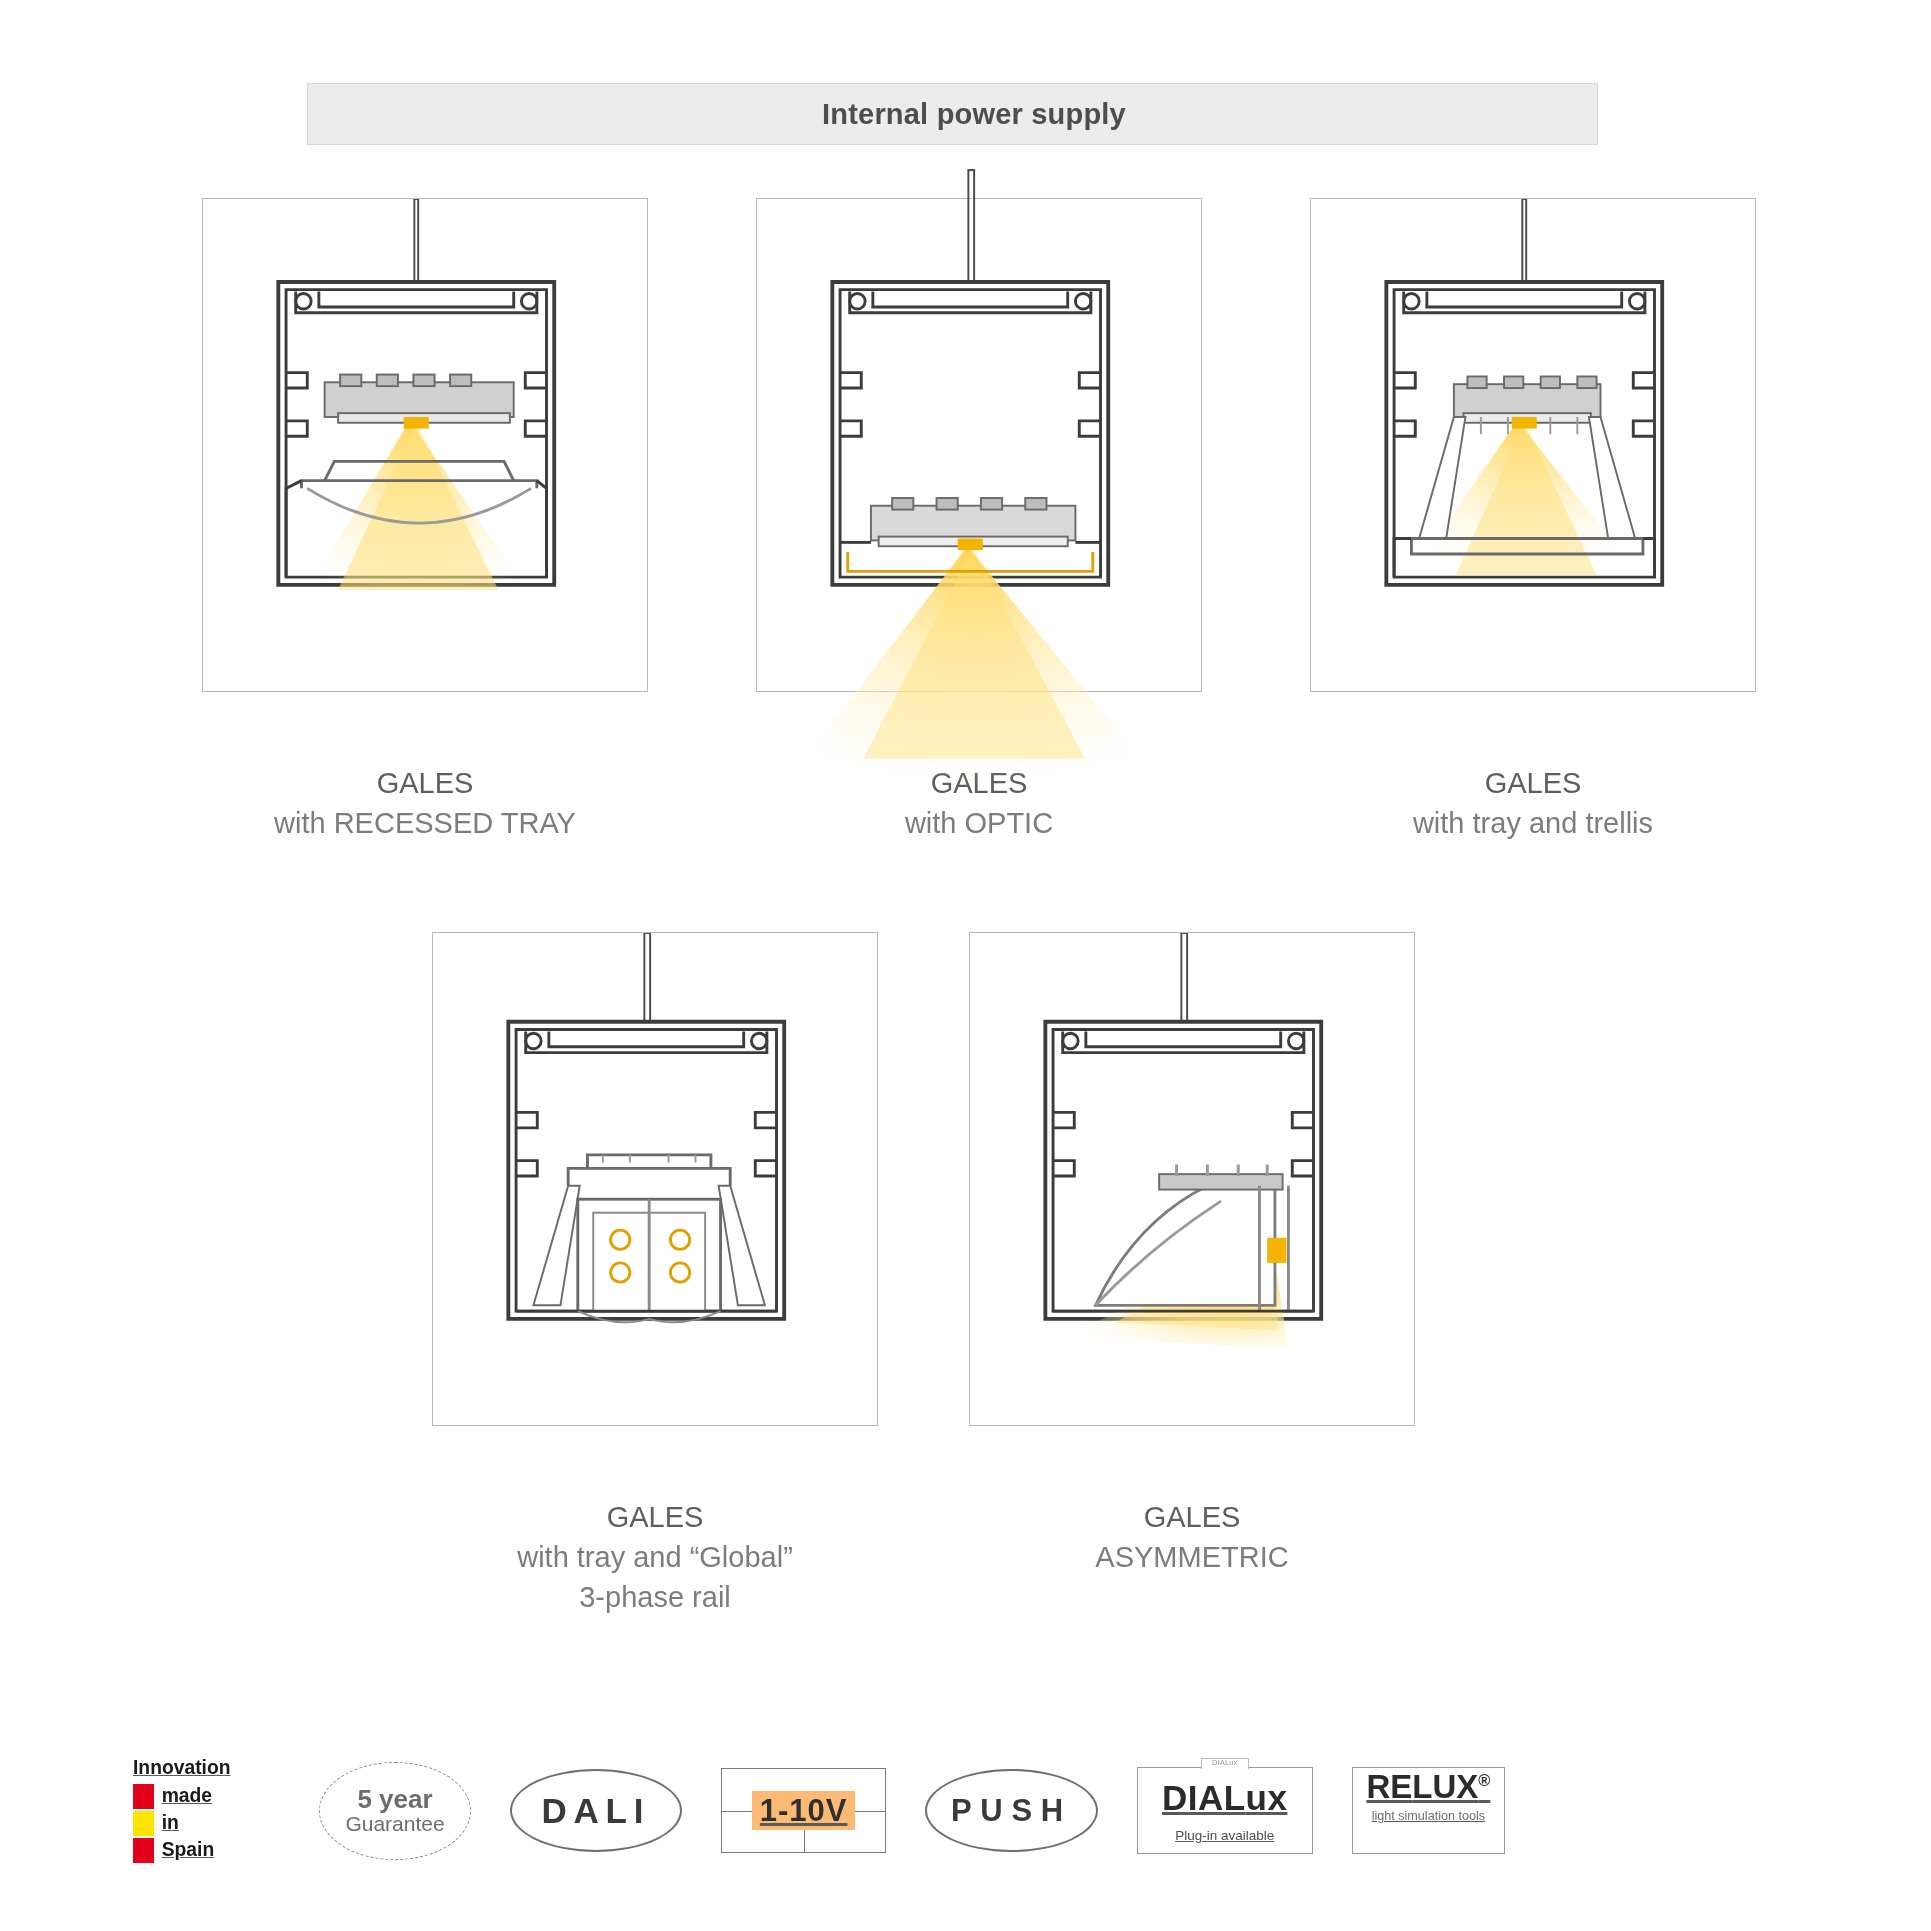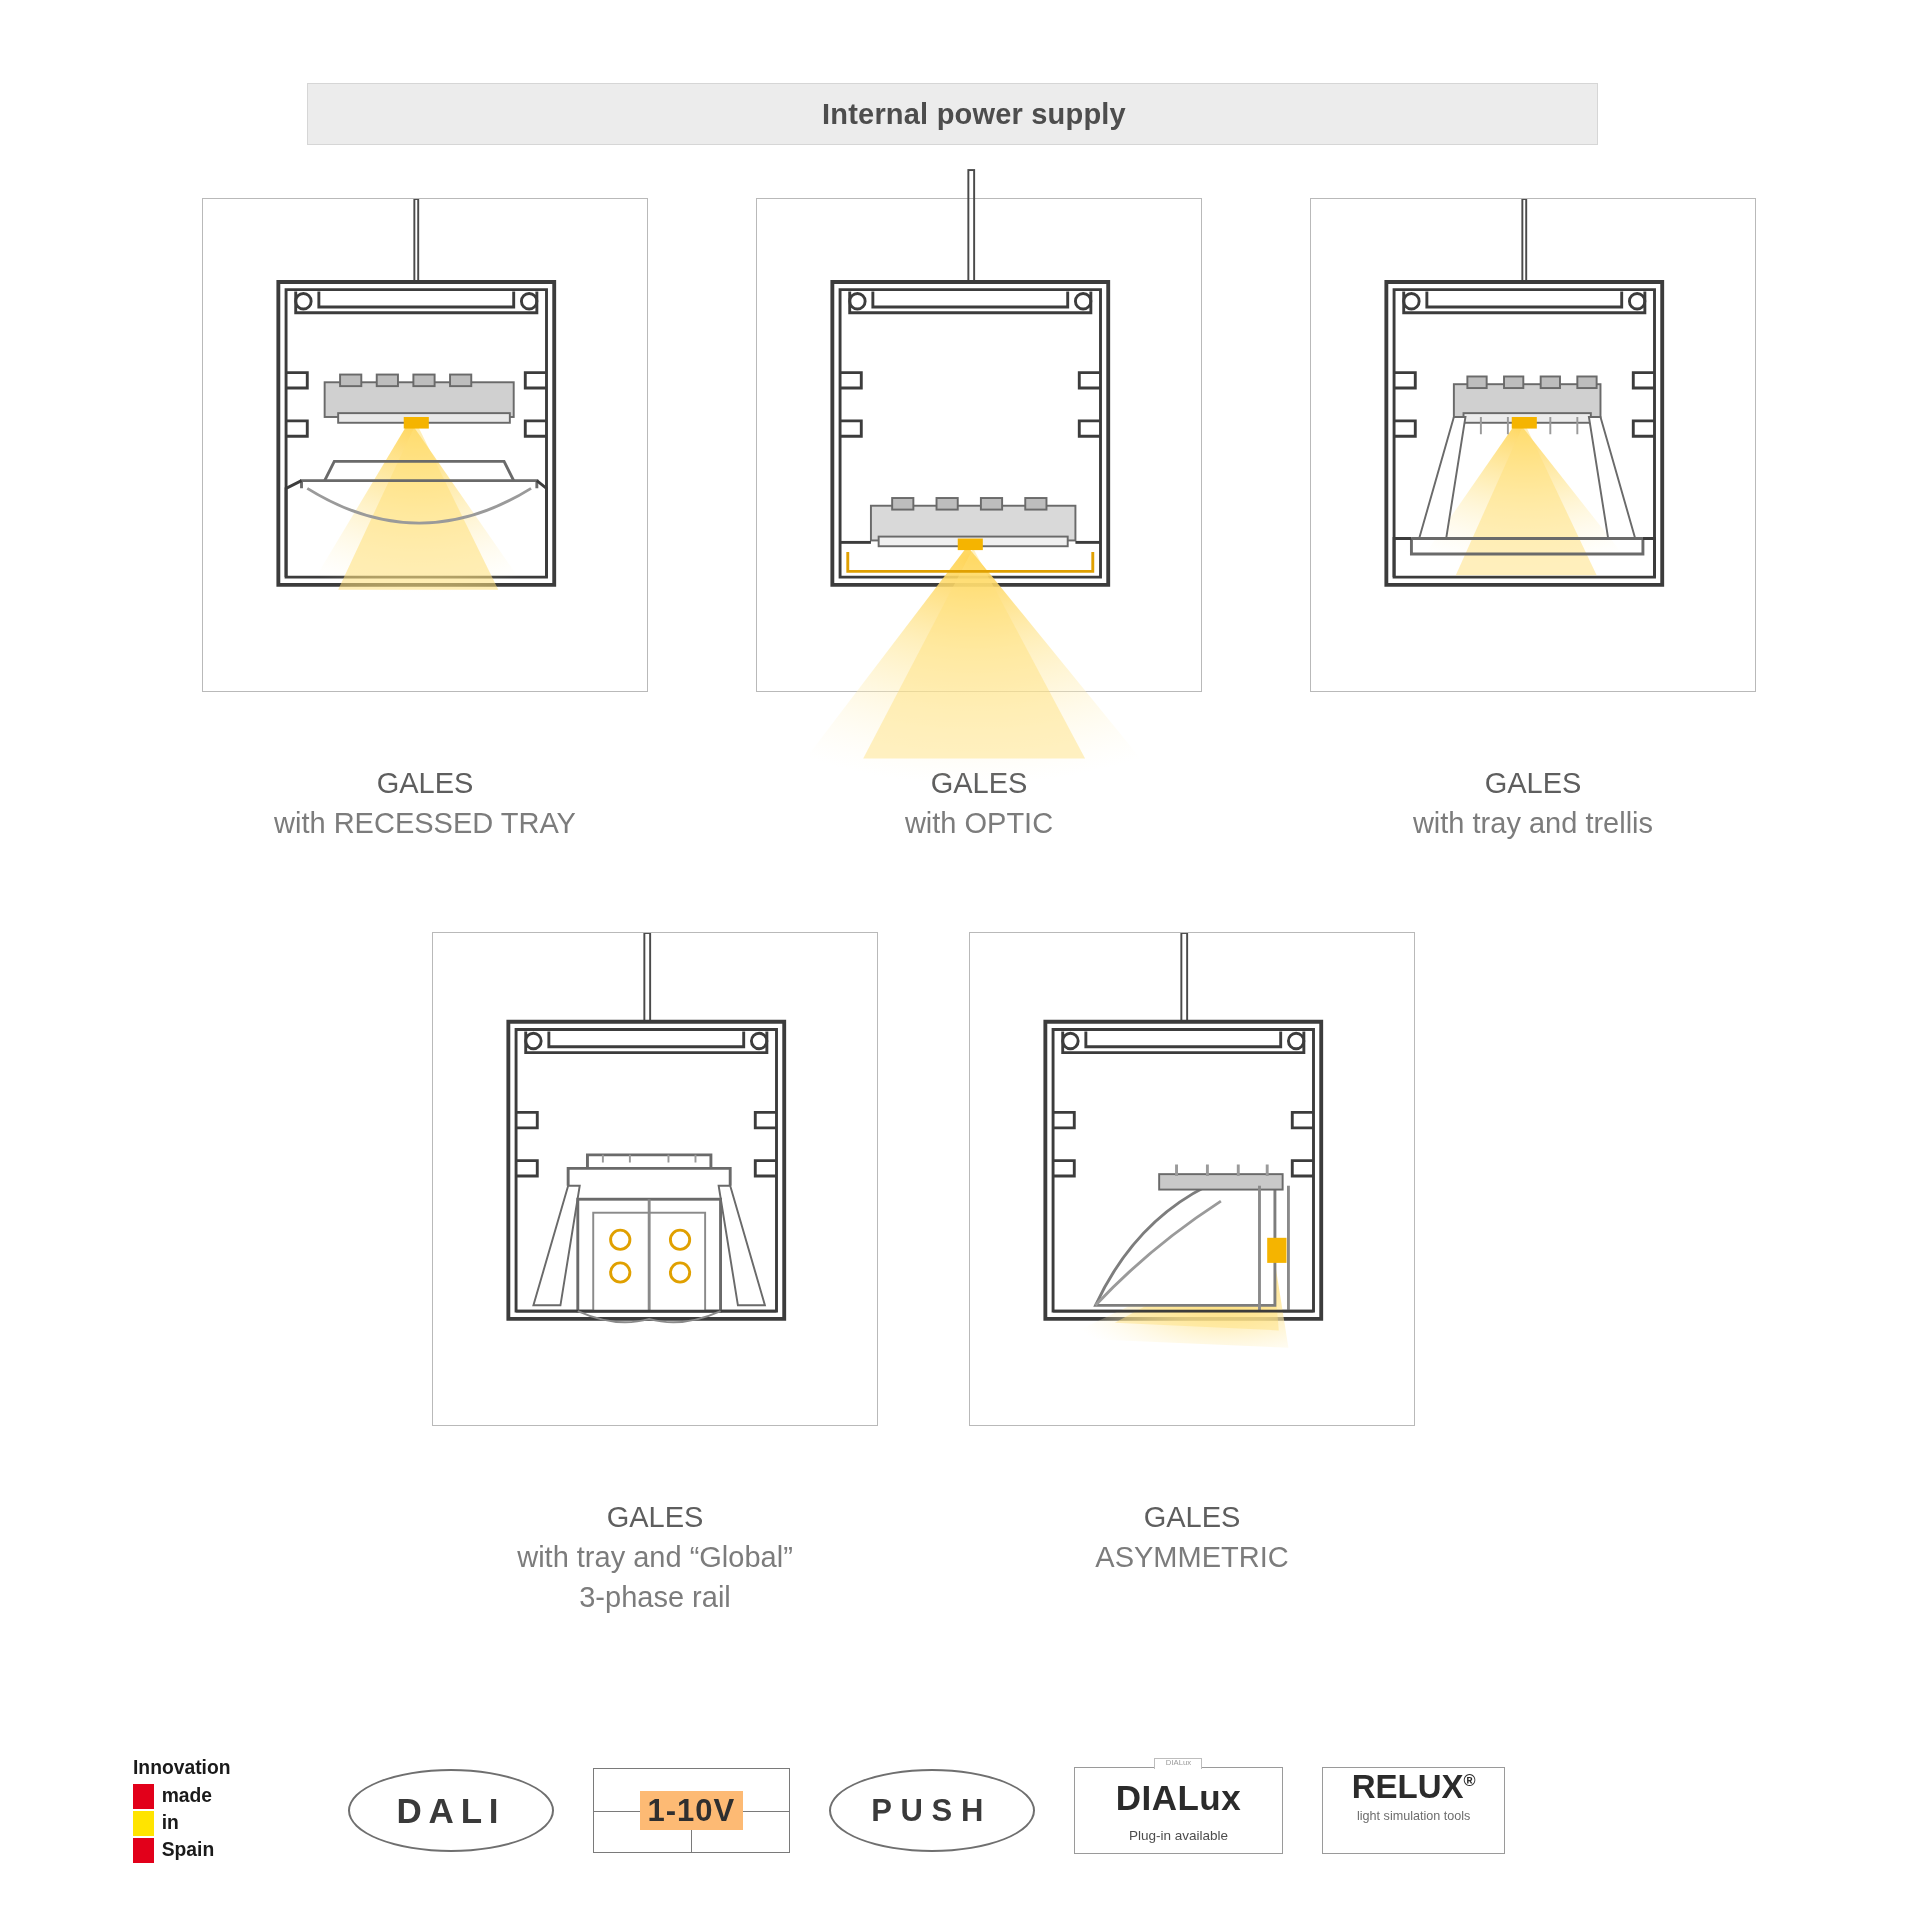--- a/index.html
+++ b/index.html
@@ -81,20 +81,21 @@
   
   .logos {
     position: absolute;
     left: 133px;
     top: 1738px;
     width: 1372px;
     height: 145px;
     display: flex;
     align-items: center;
     gap: 39px;
+    text-decoration: underline;
   }
   .innovation {
     width: 188px;
     position: relative;
   }
   .innovation .title {
     font-size: 19.3px;
     font-weight: bold;
     color: #1a1a1a;
     margin-bottom: 3.9px;
@@ -530,20 +531,27 @@
     <div class="inn-row">
       <span class="swatch" style="background:#ffe400"></span>
       <span class="inn-label">in</span>
     </div>
     <div class="inn-row">
       <span class="swatch" style="background:#e2001a"></span>
       <span class="inn-label">Spain</span>
     </div>
   </div>
 
+  <div class="badge-ellipse">
+    <span class="ell"></span>
+    <span class="txt">
+      <span class="badge-5y">5 year</span>
+      <span class="badge-guar">Guarantee</span>
+    </span>
+  </div>
 
   <div class="dali-badge">
     <span class="ell"></span>
     <span class="txt">DALI</span>
   </div>
 
   <div class="v10-badge">
     <span class="inner-line-h"></span>
     <span class="inner-line-v"></span>
     <span class="txt">1-10V</span>

